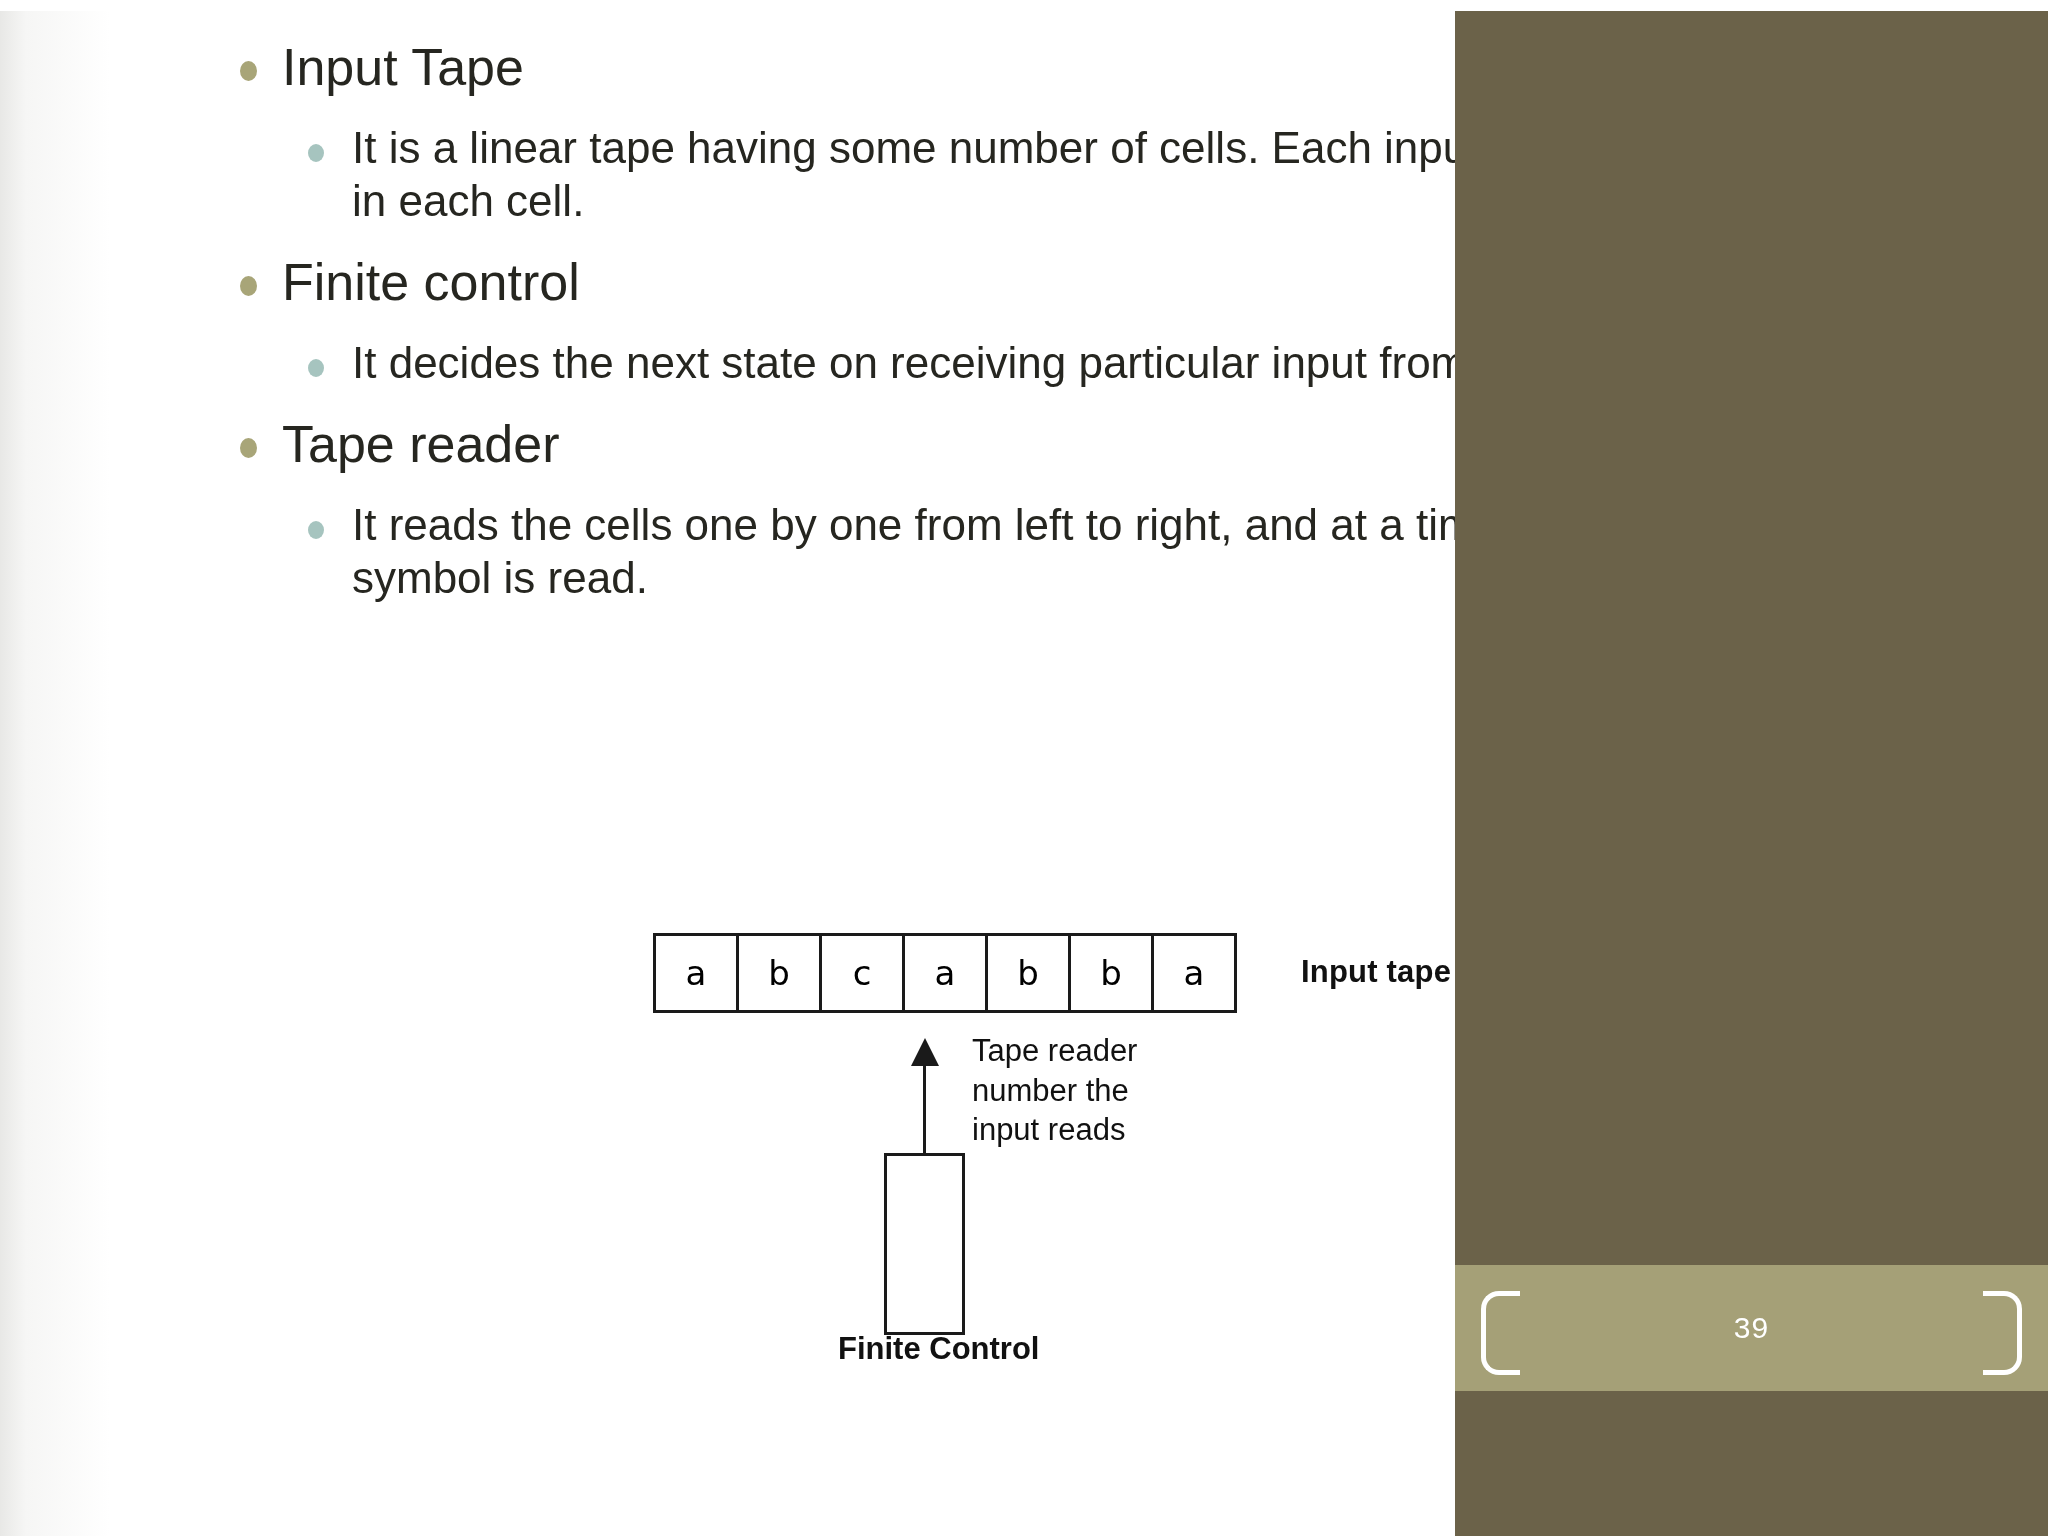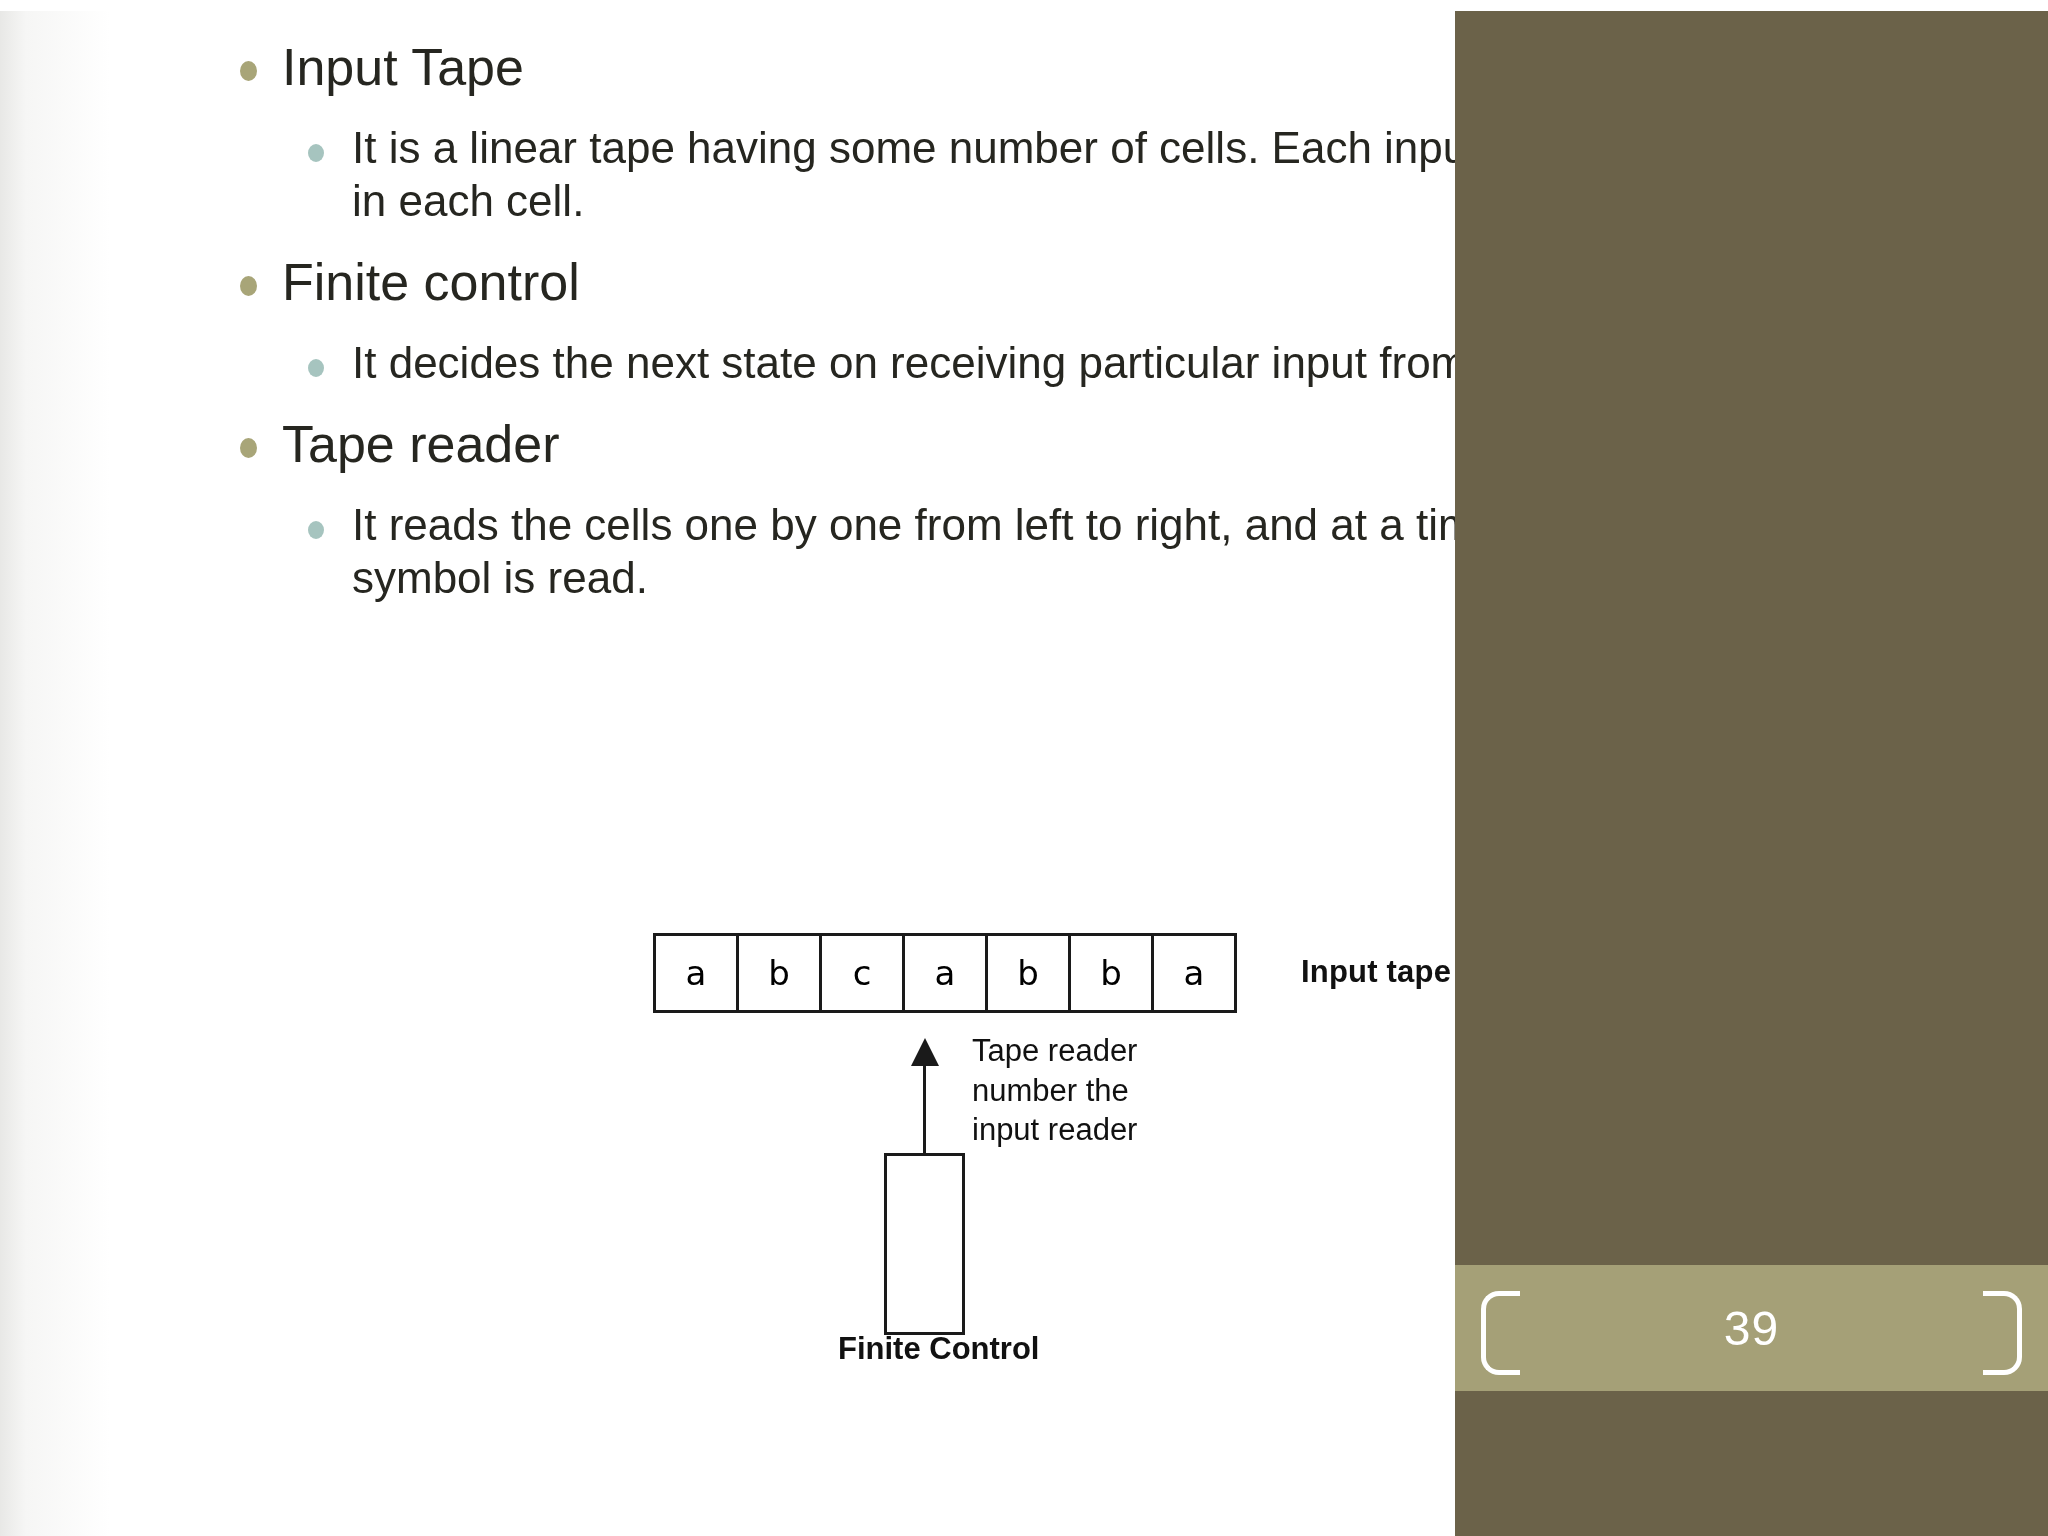--- a/index.html
+++ b/index.html
@@ -27,21 +27,21 @@
   }
   #pagebadge .brk{
     position:absolute;top:26px;width:34px;height:74px;
     border:5px solid #ffffff;
   }
   #pagebadge .brk.l{left:26px;border-right:none;border-radius:18px 0 0 18px;}
   #pagebadge .brk.r{right:26px;border-left:none;border-radius:0 18px 18px 0;}
   #pagenum{
     position:absolute;left:0;top:0;width:593px;height:126px;
     display:flex;align-items:center;justify-content:center;
-    color:#ffffff;font-size:48px;font-weight:400;letter-spacing:1px;
+    color:#ffffff;font-size:30px;font-weight:400;letter-spacing:1px;
   }
 
   
   #content{
     position:absolute;left:0;top:0;width:1456px;height:820px;
     overflow:hidden;
   }
   .l1{
     position:relative;margin:0;padding:0 0 0 282px;
     font-size:52px;line-height:1.18;color:#262620;font-weight:400;
@@ -175,21 +175,21 @@
     <div id="inputtapelbl">Input tape</div>
 
     <div id="arrow">
       <div class="head"></div>
       <div class="shaft"></div>
     </div>
 
     <div id="readerlbl">
       <div>Tape reader</div>
       <div>number the</div>
-      <div>input reader</div>
+      <div>input reads</div>
     </div>
 
     <div id="fcbox"></div>
     <div id="fclbl">Finite Control</div>
 
   </div>
 
   <div id="sidebar">
     <div id="pagebadge">
       <div class="brk l"></div>

